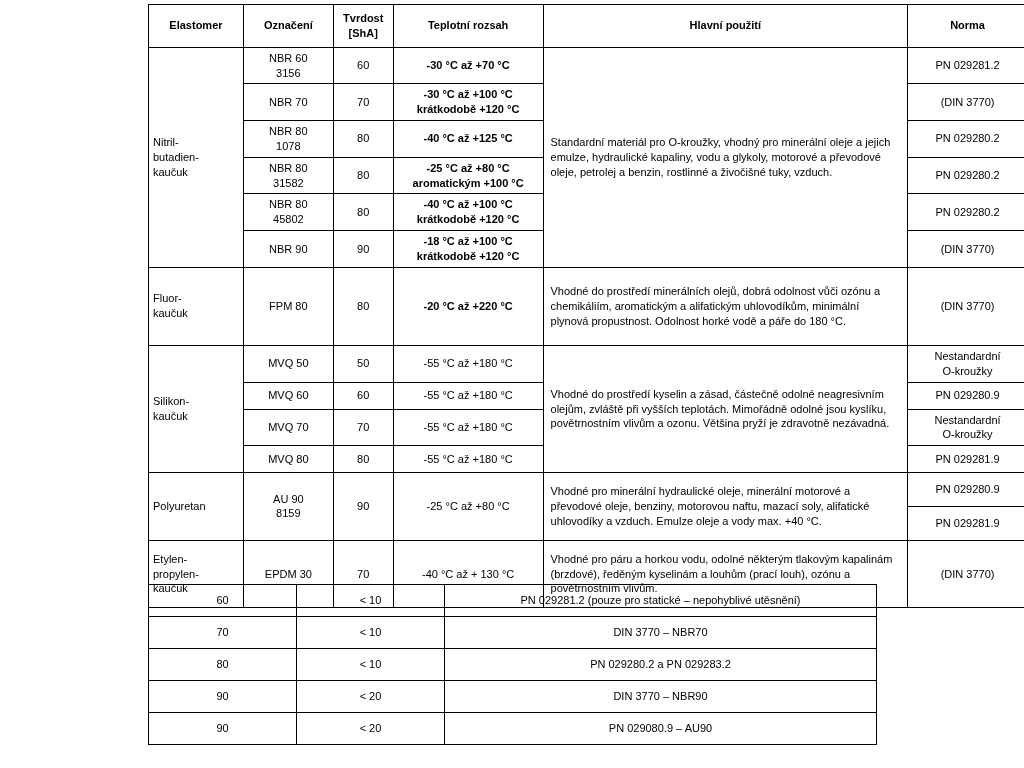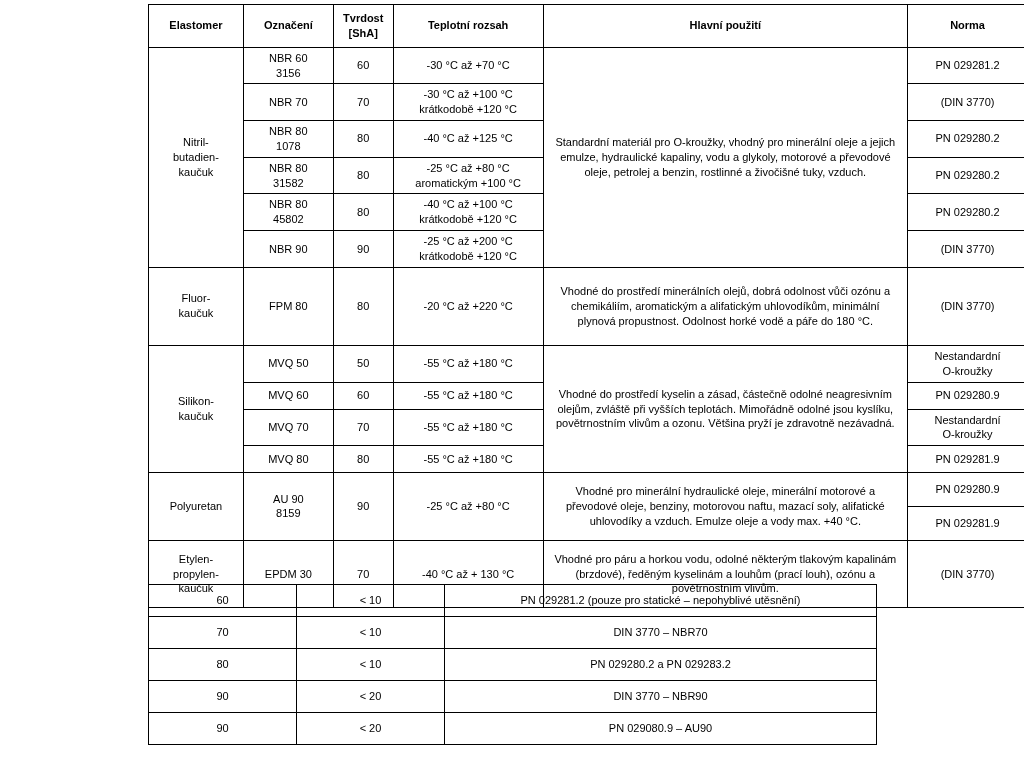--- a/index.html
+++ b/index.html
@@ -44,29 +44,28 @@
   }
   .hdr td {
     text-align: center;
     font-weight: bold;
     font-size: 11px;
     padding: 6px 3px;
   }
   .c { text-align: center; }
   .l { text-align: center; }
   .grp {
-    text-align: center;
     font-size: 11px;
   }
   .desc {
-    text-align: center;
+    text-align: left;
     font-size: 11px;
     padding: 11px 7px;
   }
-  .nowrap { white-space: nowrap; }
+  .nowrap { white-space: nowrap; font-weight: bold; }
   .subline { display: block; }
   .rowh { height: 27px; }
   .tbl2 td { height: 25px; }
   .tbl2 .hdr td { height: 30px; }
 </style>
 </head>
 <body>
 
 <div id="page">
 
@@ -154,21 +153,21 @@
           <span class="subline nowrap">krátkodobě +120 °C</span>
         </td>
         <td class="c">PN 029280.2</td>
       </tr>
       <tr class="rowh">
         <td class="c">
           <span class="subline">NBR 90</span>
         </td>
         <td class="c">90</td>
         <td class="c">
-          <span class="subline nowrap">-25 °C až +200 °C</span>
+          <span class="subline nowrap">-18 °C až +100 °C</span>
           <span class="subline nowrap">krátkodobě +120 °C</span>
         </td>
         <td class="c">(DIN 3770)</td>
       </tr>
 
       <tr style="height:78px">
         <td class="grp">
           <span class="subline">Fluor-</span>
           <span class="subline">kaučuk</span>
         </td>

